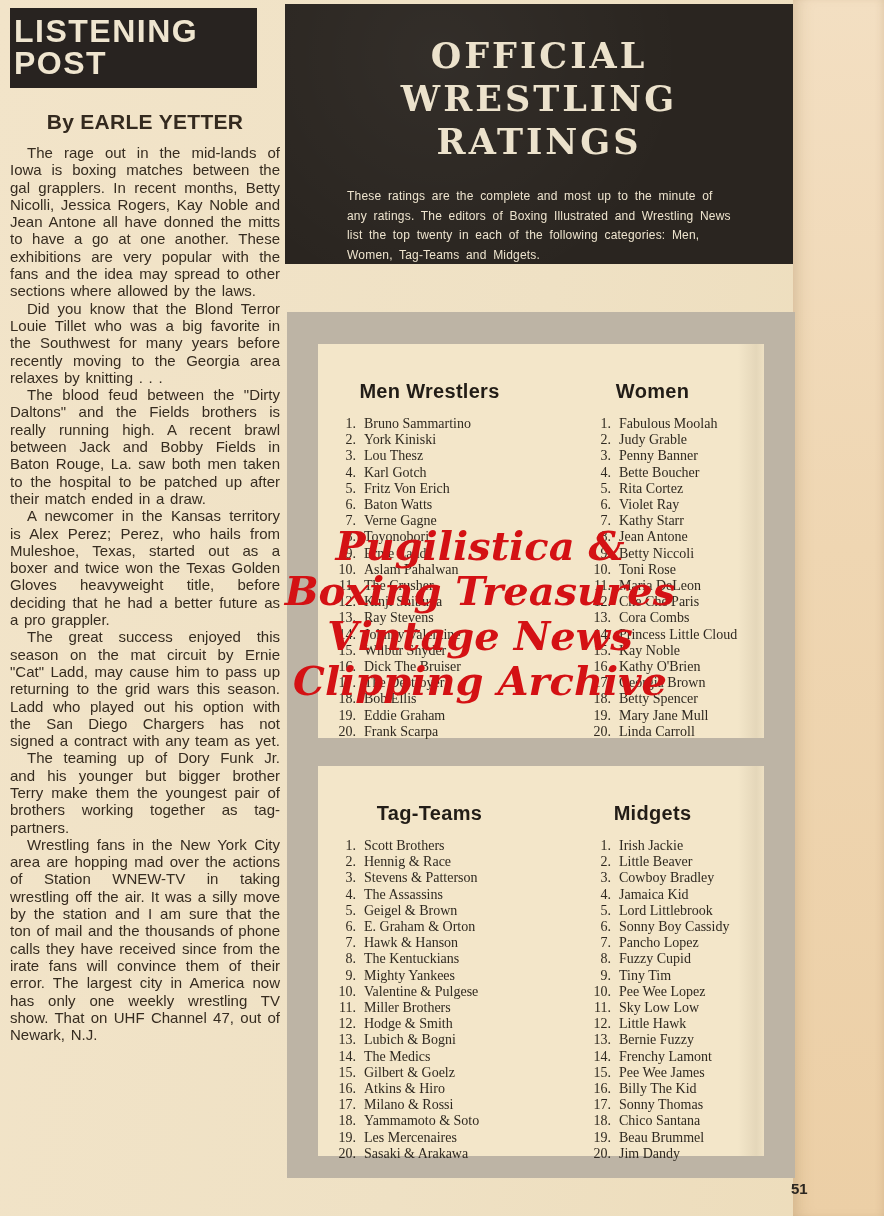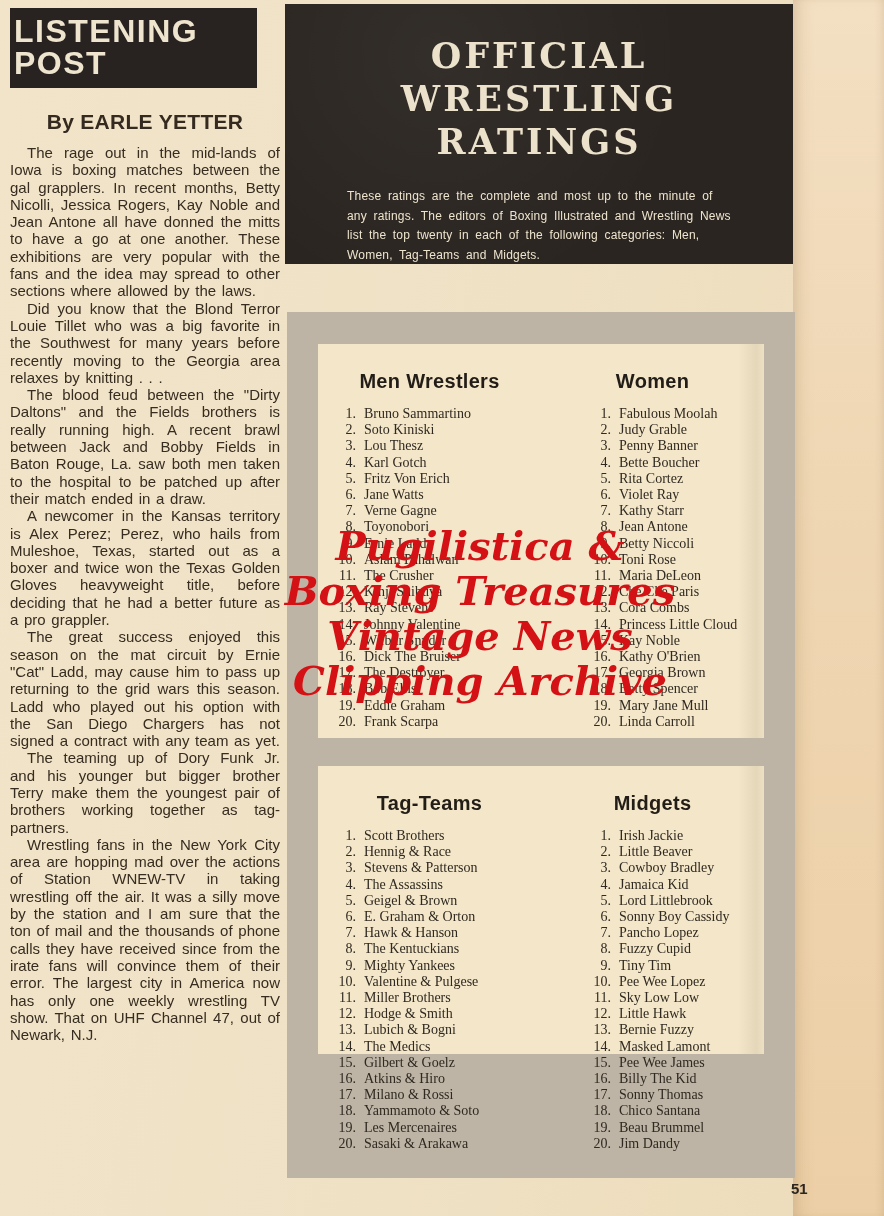--- a/index.html
+++ b/index.html
@@ -59,27 +59,27 @@
   
   .gray-panel{
     position:absolute;left:287px;top:312px;width:508px;height:866px;
     background:#bdb4a5;
   }
   .list-box{
     position:absolute;left:31px;width:446px;
     background:#f3e6c9;display:flex;
   }
   .list-box.first{top:32px;height:394px;}
-  .list-box.second{top:454px;height:288px;justify-content:flex-end;}
+  .list-box.second{top:454px;height:390px;justify-content:flex-end;}
   .list-box::after{ 
     content:"";position:absolute;top:0;right:0;width:26px;height:100%;
     background:linear-gradient(to right,rgba(0,0,0,0) 0%,rgba(100,80,50,.10) 70%,rgba(100,80,50,.04) 100%);
     pointer-events:none;
   }
-  .list-col{width:223px;padding-top:12px;box-sizing:border-box;}
+  .list-col{width:223px;padding-top:22px;box-sizing:border-box;}
   .list-col h3{
     margin:14px 0 13px 0;text-align:center;
     font-size:20px;font-weight:bold;letter-spacing:.3px;color:#221d17;
   }
   .ranked{padding-left:8px;}
   .list-col.right .ranked{padding-left:40px;margin-top:8px;}
   .rank-row{
     font-family:"Liberation Serif",serif;font-size:14px;line-height:16.2px;
     color:#2f2920;white-space:nowrap;
   }
@@ -132,25 +132,25 @@
     <p class="ratings-intro">These ratings are the complete and most up to the minute of any ratings. The editors of Boxing Illustrated and Wrestling News list the top twenty in each of the following categories: Men, Women, Tag-Teams and Midgets.</p>
   </div>
 
   <div class="gray-panel">
 
     <div class="list-box first">
       <div class="list-col">
         <h3>Men Wrestlers</h3>
         <div class="ranked">
             <div class="rank-row"><span class="rank-num">1.</span><span class="rank-name">Bruno Sammartino</span></div>
-            <div class="rank-row"><span class="rank-num">2.</span><span class="rank-name">Soto Kiniski</span></div>
+            <div class="rank-row"><span class="rank-num">2.</span><span class="rank-name">York Kiniski</span></div>
             <div class="rank-row"><span class="rank-num">3.</span><span class="rank-name">Lou Thesz</span></div>
             <div class="rank-row"><span class="rank-num">4.</span><span class="rank-name">Karl Gotch</span></div>
             <div class="rank-row"><span class="rank-num">5.</span><span class="rank-name">Fritz Von Erich</span></div>
-            <div class="rank-row"><span class="rank-num">6.</span><span class="rank-name">Jane Watts</span></div>
+            <div class="rank-row"><span class="rank-num">6.</span><span class="rank-name">Baton Watts</span></div>
             <div class="rank-row"><span class="rank-num">7.</span><span class="rank-name">Verne Gagne</span></div>
             <div class="rank-row"><span class="rank-num">8.</span><span class="rank-name">Toyonobori</span></div>
             <div class="rank-row"><span class="rank-num">9.</span><span class="rank-name">Ernie Ladd</span></div>
             <div class="rank-row"><span class="rank-num">10.</span><span class="rank-name">Aslam Pahalwan</span></div>
             <div class="rank-row"><span class="rank-num">11.</span><span class="rank-name">The Crusher</span></div>
             <div class="rank-row"><span class="rank-num">12.</span><span class="rank-name">Kinji Shibuya</span></div>
             <div class="rank-row"><span class="rank-num">13.</span><span class="rank-name">Ray Stevens</span></div>
             <div class="rank-row"><span class="rank-num">14.</span><span class="rank-name">Johnny Valentine</span></div>
             <div class="rank-row"><span class="rank-num">15.</span><span class="rank-name">Wilbur Snyder</span></div>
             <div class="rank-row"><span class="rank-num">16.</span><span class="rank-name">Dick The Bruiser</span></div>
@@ -222,21 +222,21 @@
             <div class="rank-row"><span class="rank-num">4.</span><span class="rank-name">Jamaica Kid</span></div>
             <div class="rank-row"><span class="rank-num">5.</span><span class="rank-name">Lord Littlebrook</span></div>
             <div class="rank-row"><span class="rank-num">6.</span><span class="rank-name">Sonny Boy Cassidy</span></div>
             <div class="rank-row"><span class="rank-num">7.</span><span class="rank-name">Pancho Lopez</span></div>
             <div class="rank-row"><span class="rank-num">8.</span><span class="rank-name">Fuzzy Cupid</span></div>
             <div class="rank-row"><span class="rank-num">9.</span><span class="rank-name">Tiny Tim</span></div>
             <div class="rank-row"><span class="rank-num">10.</span><span class="rank-name">Pee Wee Lopez</span></div>
             <div class="rank-row"><span class="rank-num">11.</span><span class="rank-name">Sky Low Low</span></div>
             <div class="rank-row"><span class="rank-num">12.</span><span class="rank-name">Little Hawk</span></div>
             <div class="rank-row"><span class="rank-num">13.</span><span class="rank-name">Bernie Fuzzy</span></div>
-            <div class="rank-row"><span class="rank-num">14.</span><span class="rank-name">Masked Lamont</span></div>
+            <div class="rank-row"><span class="rank-num">14.</span><span class="rank-name">Frenchy Lamont</span></div>
             <div class="rank-row"><span class="rank-num">15.</span><span class="rank-name">Pee Wee James</span></div>
             <div class="rank-row"><span class="rank-num">16.</span><span class="rank-name">Billy The Kid</span></div>
             <div class="rank-row"><span class="rank-num">17.</span><span class="rank-name">Sonny Thomas</span></div>
             <div class="rank-row"><span class="rank-num">18.</span><span class="rank-name">Chico Santana</span></div>
             <div class="rank-row"><span class="rank-num">19.</span><span class="rank-name">Beau Brummel</span></div>
             <div class="rank-row"><span class="rank-num">20.</span><span class="rank-name">Jim Dandy</span></div>
           </div>
       </div>
     </div>
 

